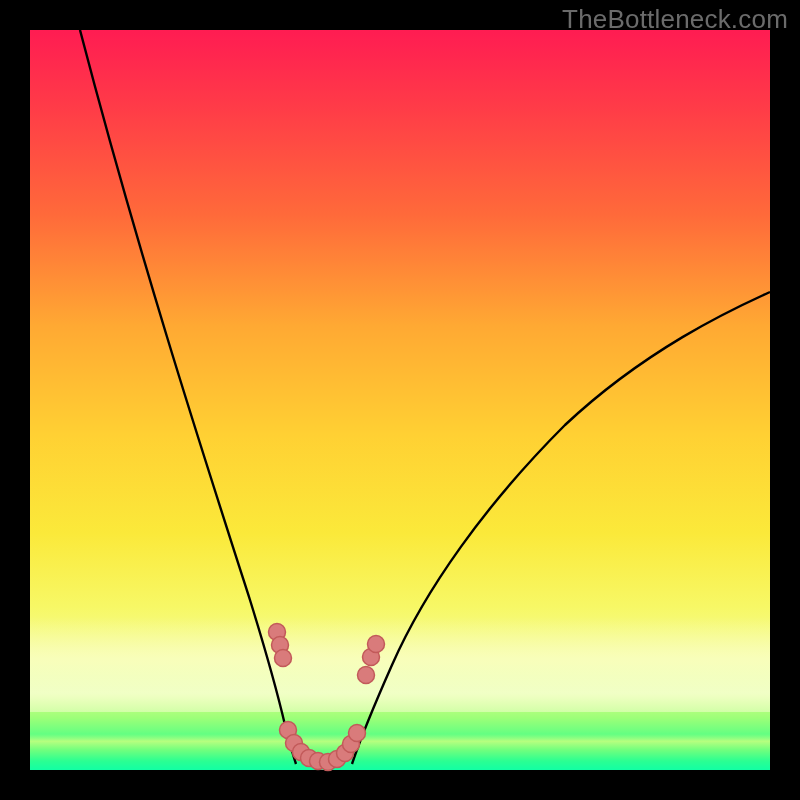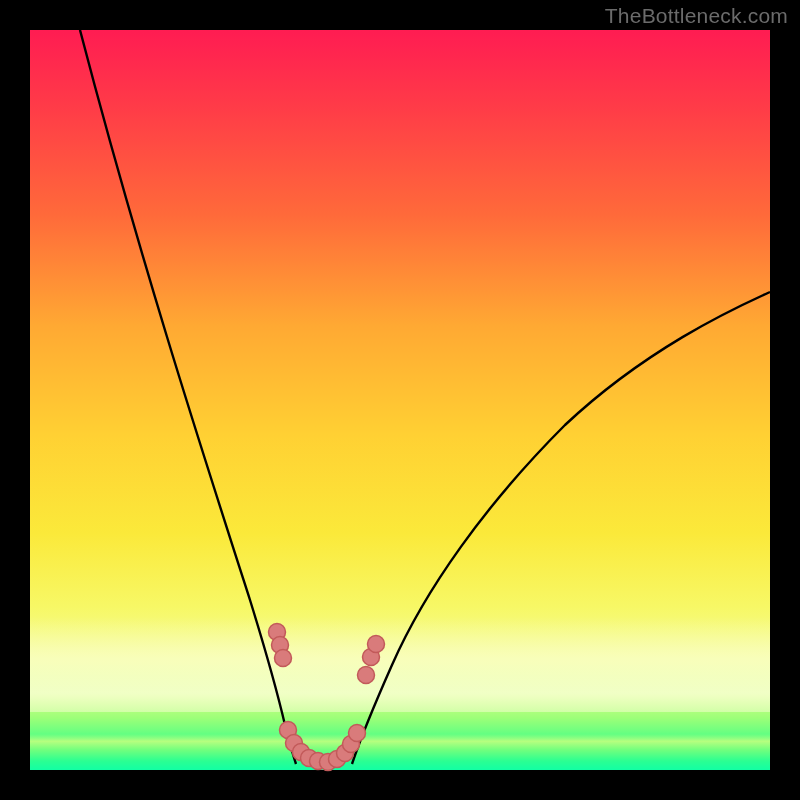--- a/index.html
+++ b/index.html
@@ -74,21 +74,21 @@
     inset: 0;
     width: 100%;
     height: 100%;
     overflow: visible;
   }
   .watermark {
     position: absolute;
     top: 4px;
     right: 12px;
     color: #6b6b6b;
-    font-size: 21px;
+    font-size: 26px;
     font-weight: 500;
     letter-spacing: 0.2px;
   }
 </style>
 </head>
 <body>
 
 <div class="frame">
   <div class="plot">
 

